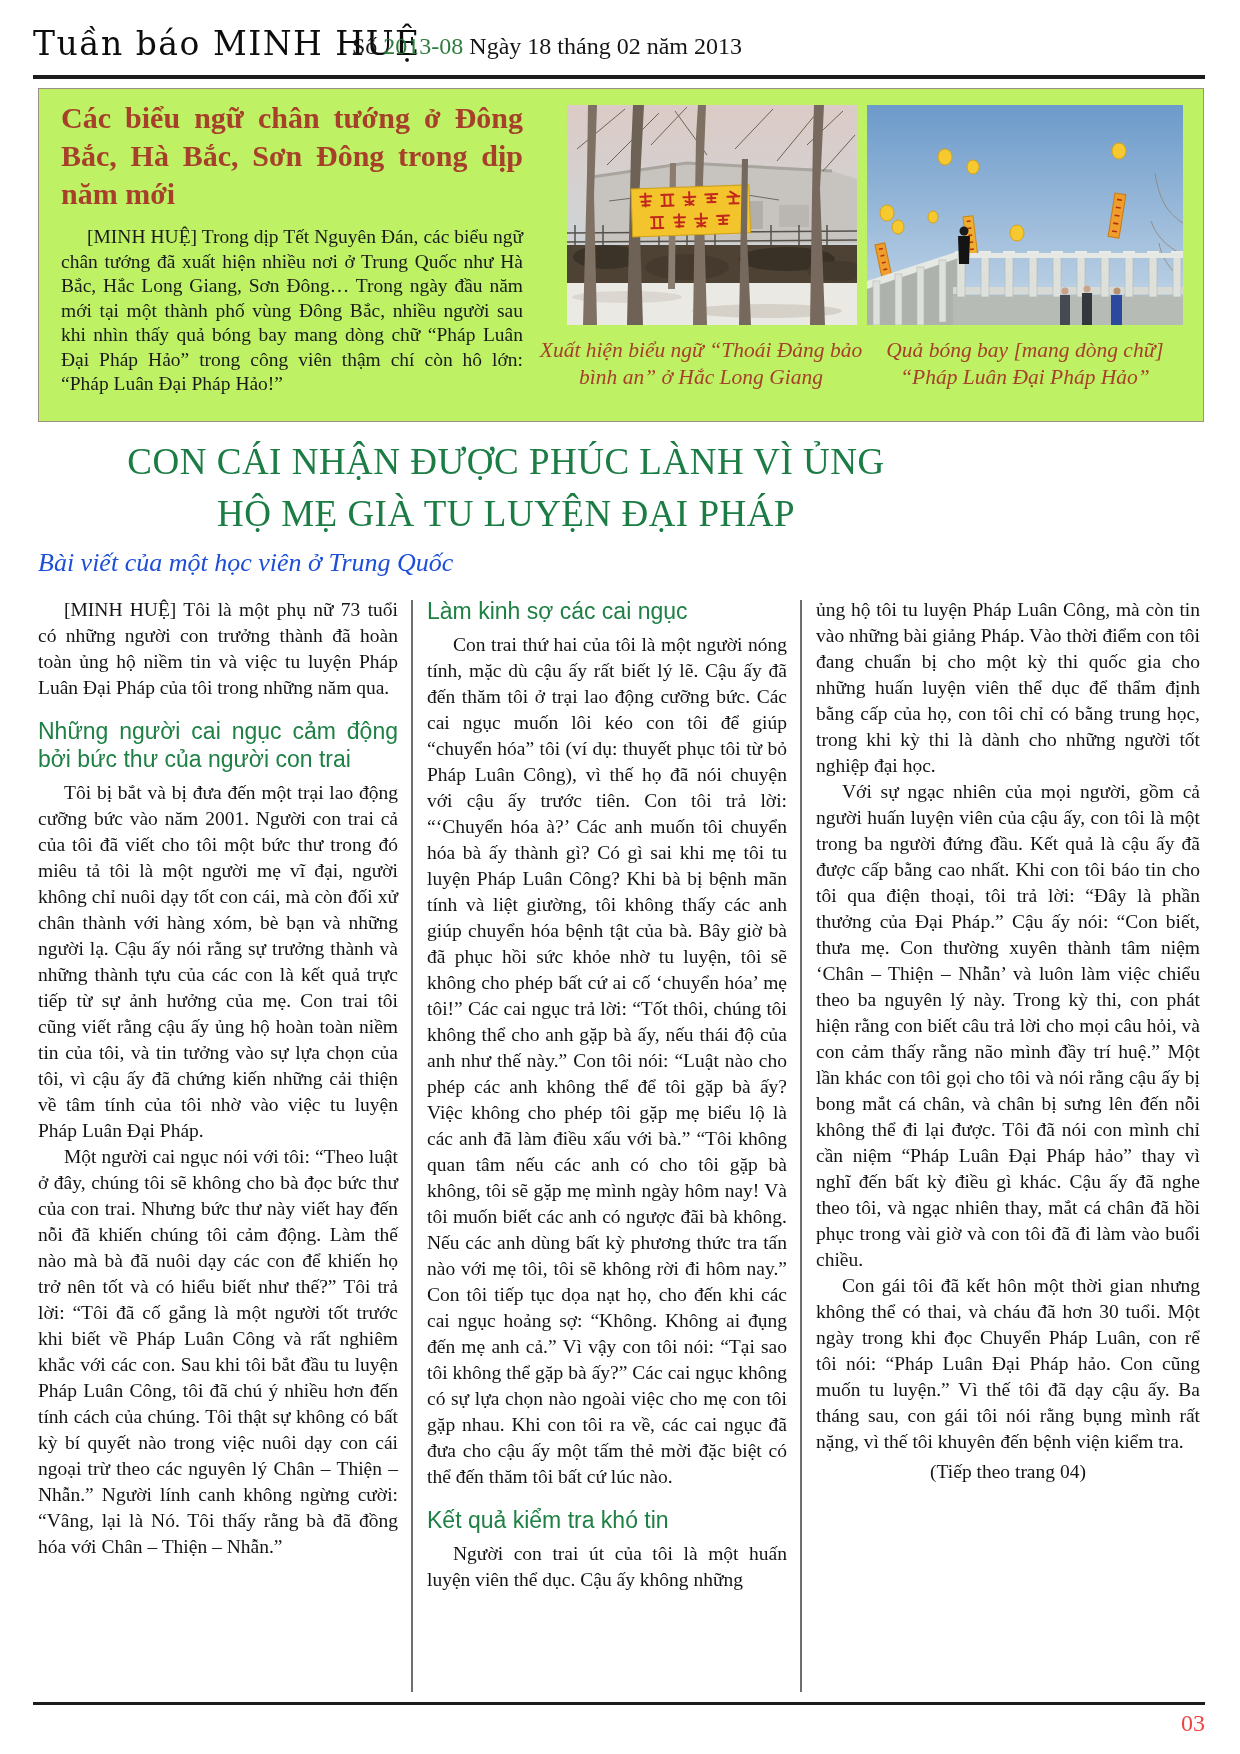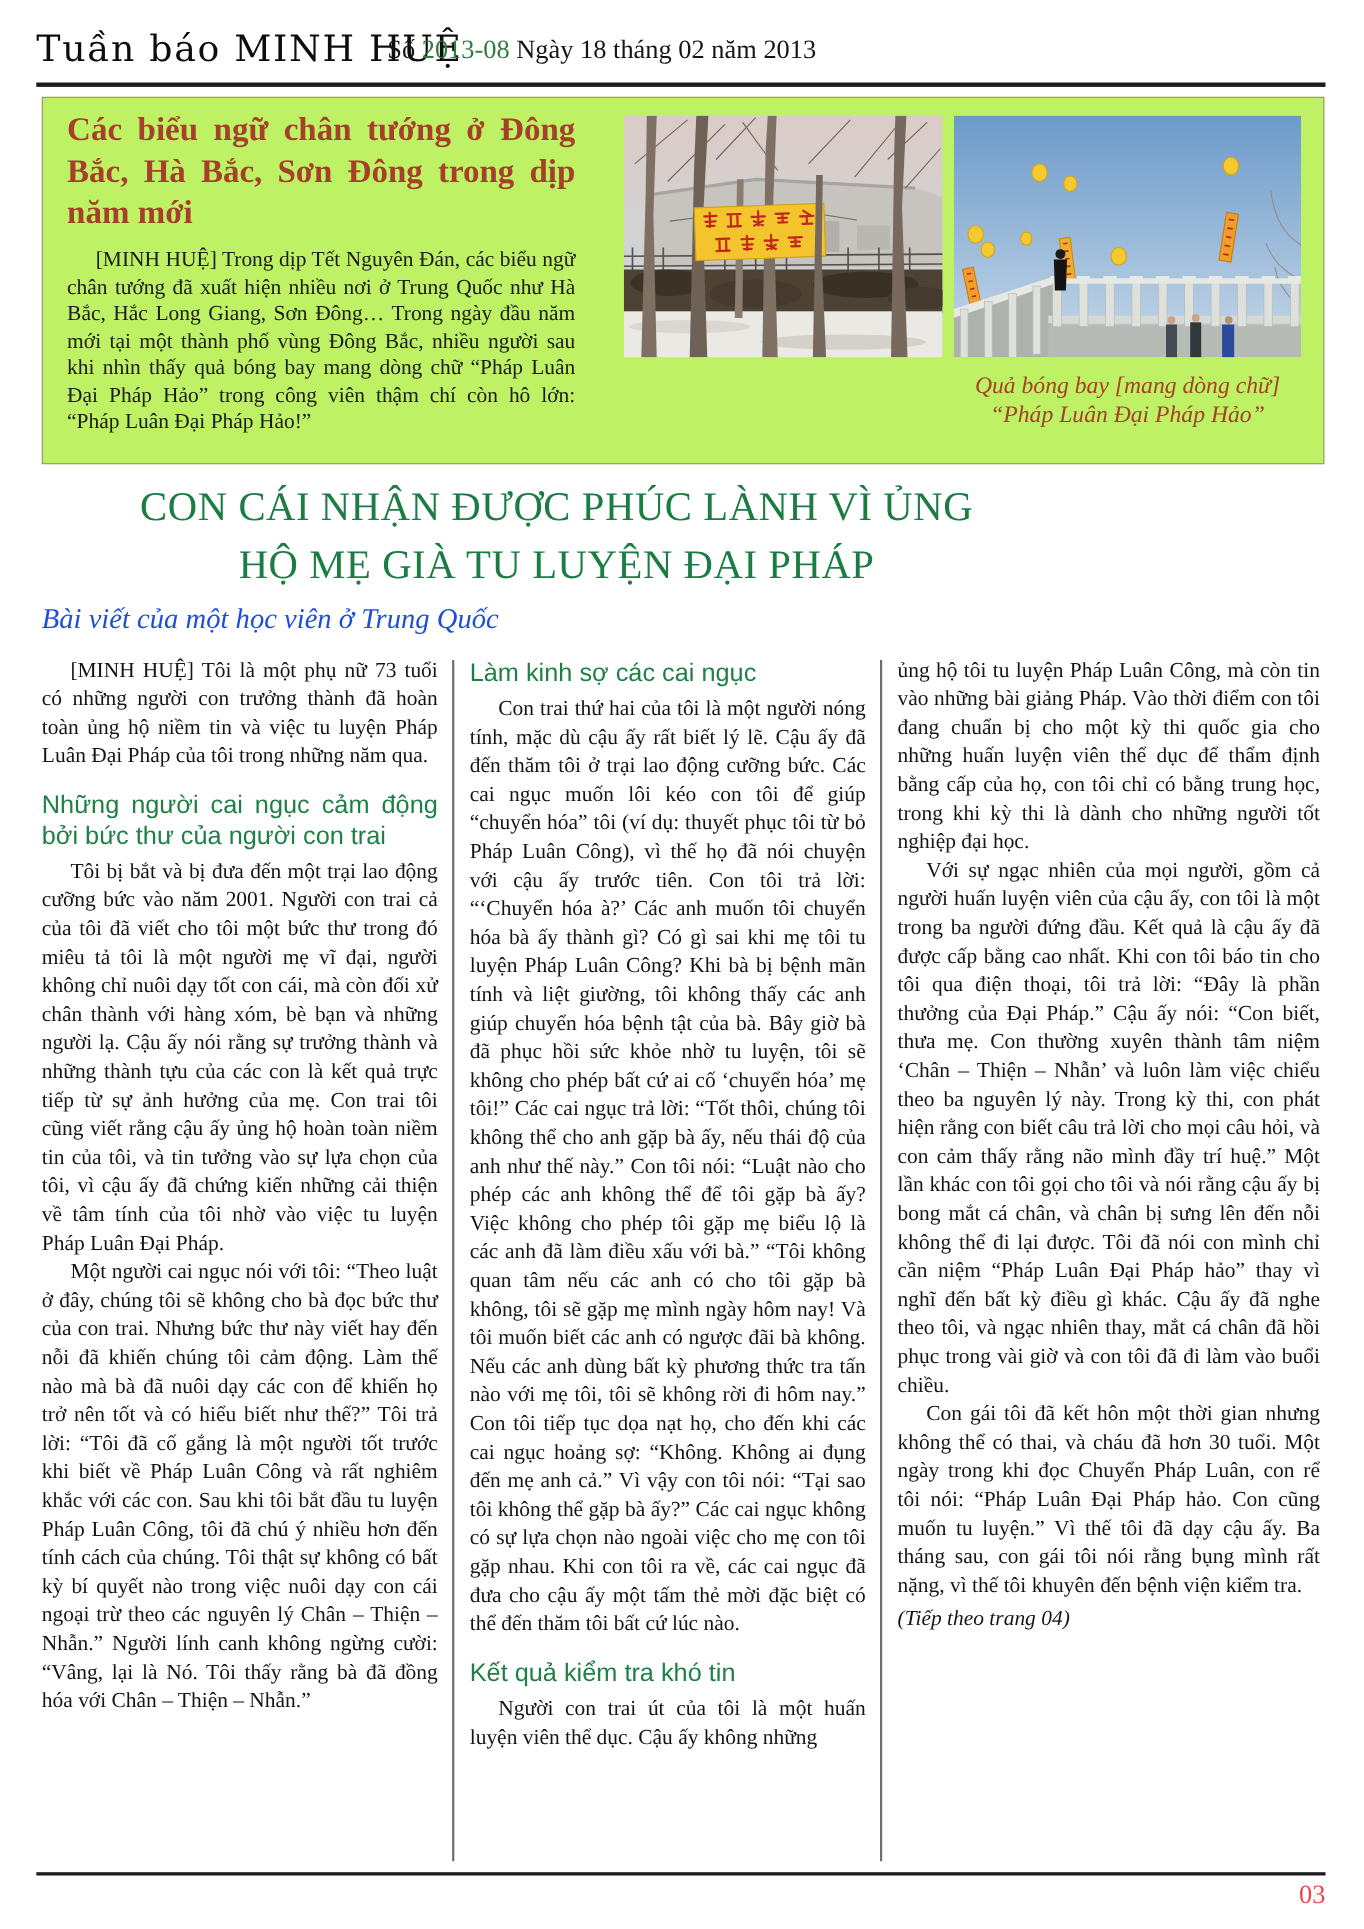--- a/index.html
+++ b/index.html
@@ -39,21 +39,21 @@
   .col{position:absolute;top:597px;width:360px;font-size:19.5px;line-height:26px;
        text-align:justify;color:#141414;}
   #col1{left:38px;}
   #col2{left:427px;}
   #col3{left:816px;width:384px;}
   .col p{margin:0;text-indent:26px;}
   .col p.noindent{text-indent:0;}
   .col h3{font-family:"Liberation Sans",sans-serif;font-size:23px;line-height:28px;
        color:#1e8044;font-weight:normal;margin:16px 0 7px 0;}
   .col > *:first-child{margin-top:0;}
-  .cont{text-align:left;font-style:italic;text-indent:0 !important;margin-top:4px !important;}
+  .cont{text-align:center;text-indent:0 !important;margin-top:4px !important;}
 
   .vrule{position:absolute;top:600px;width:2px;height:1092px;background:#6e6e6e;}
   #vrule1{left:411px;}
   #vrule2{left:800px;}
 
   
   #rule-bottom{left:33px;top:1702px;width:1172px;height:3px;background:#1c1c1c;}
   #pagenum{left:1040px;top:1710px;width:165px;text-align:right;font-size:24px;color:#ef4444;}
 </style>
 </head>
@@ -230,20 +230,21 @@
         <circle cx="198" cy="186" r="3.5" fill="#c9a089"></circle>
         <rect x="193" y="190" width="10" height="30" fill="#454a52"></rect>
         <circle cx="220" cy="184" r="3.5" fill="#caa58d"></circle>
         <rect x="215" y="188" width="10" height="32" fill="#33383d"></rect>
         <circle cx="250" cy="186" r="3.5" fill="#b8916f"></circle>
         <rect x="244" y="190" width="11" height="30" fill="#2b4a9e"></rect>
       </g>
     </svg>
   </div>
 
+  <div class="caption" id="cap1">Xuất hiện biểu ngữ “Thoái Đảng bảo bình an” ở Hắc Long Giang</div>
   <div class="caption" id="cap2">Quả bóng bay [mang dòng chữ] “Pháp Luân Đại Pháp Hảo”</div>
 </div>
 
 <div class="abs" id="main-title">
   <div>CON CÁI NHẬN ĐƯỢC PHÚC LÀNH VÌ ỦNG</div>
   <div>HỘ MẸ GIÀ TU LUYỆN ĐẠI PHÁP</div>
 </div>
 <div class="abs" id="byline">Bài viết của một học viên ở Trung Quốc</div>
 
 <div class="col" id="col1">

